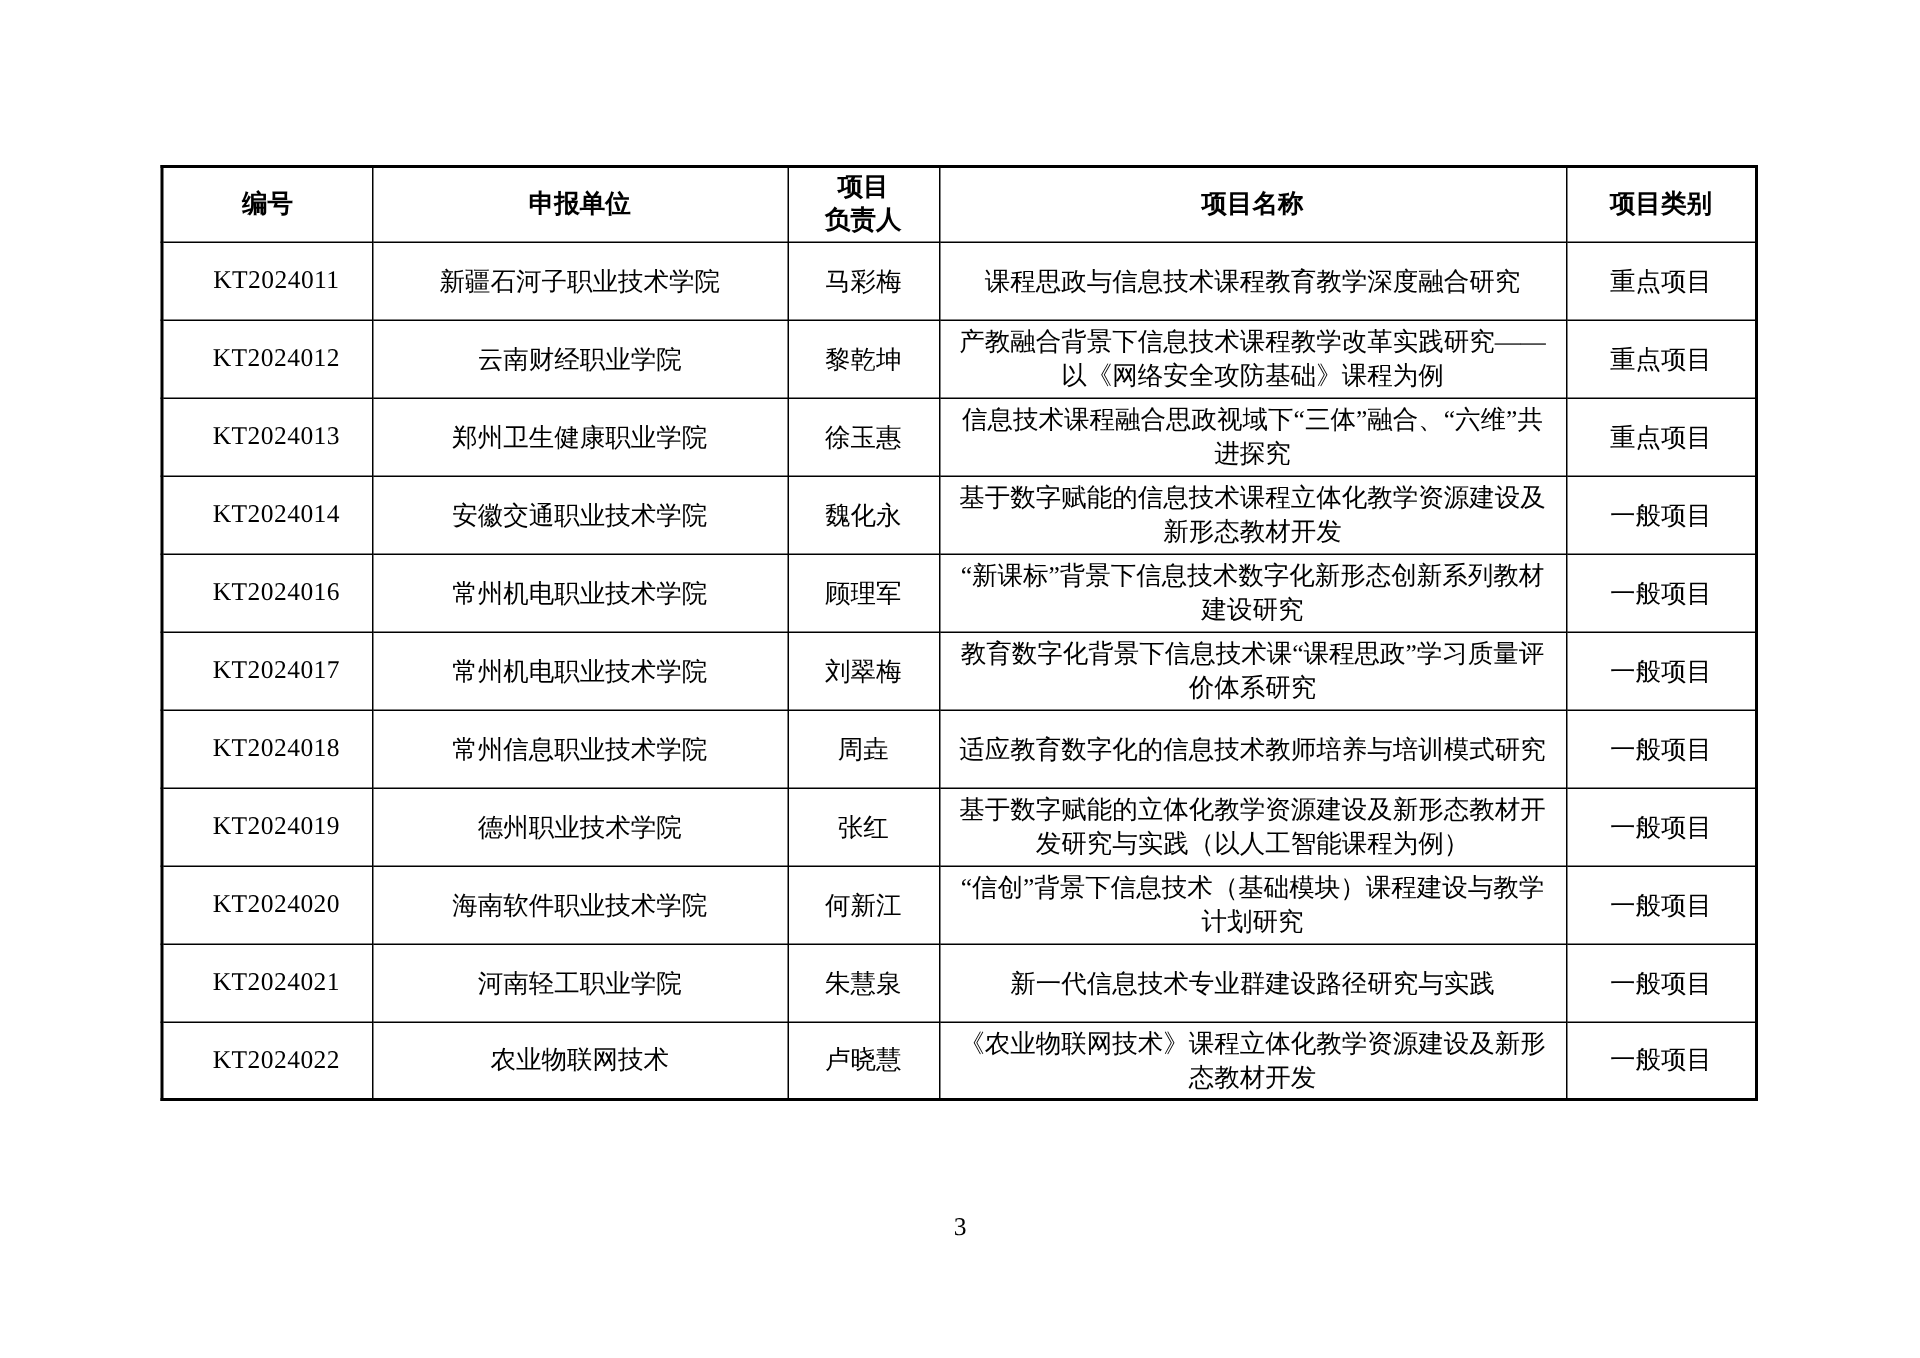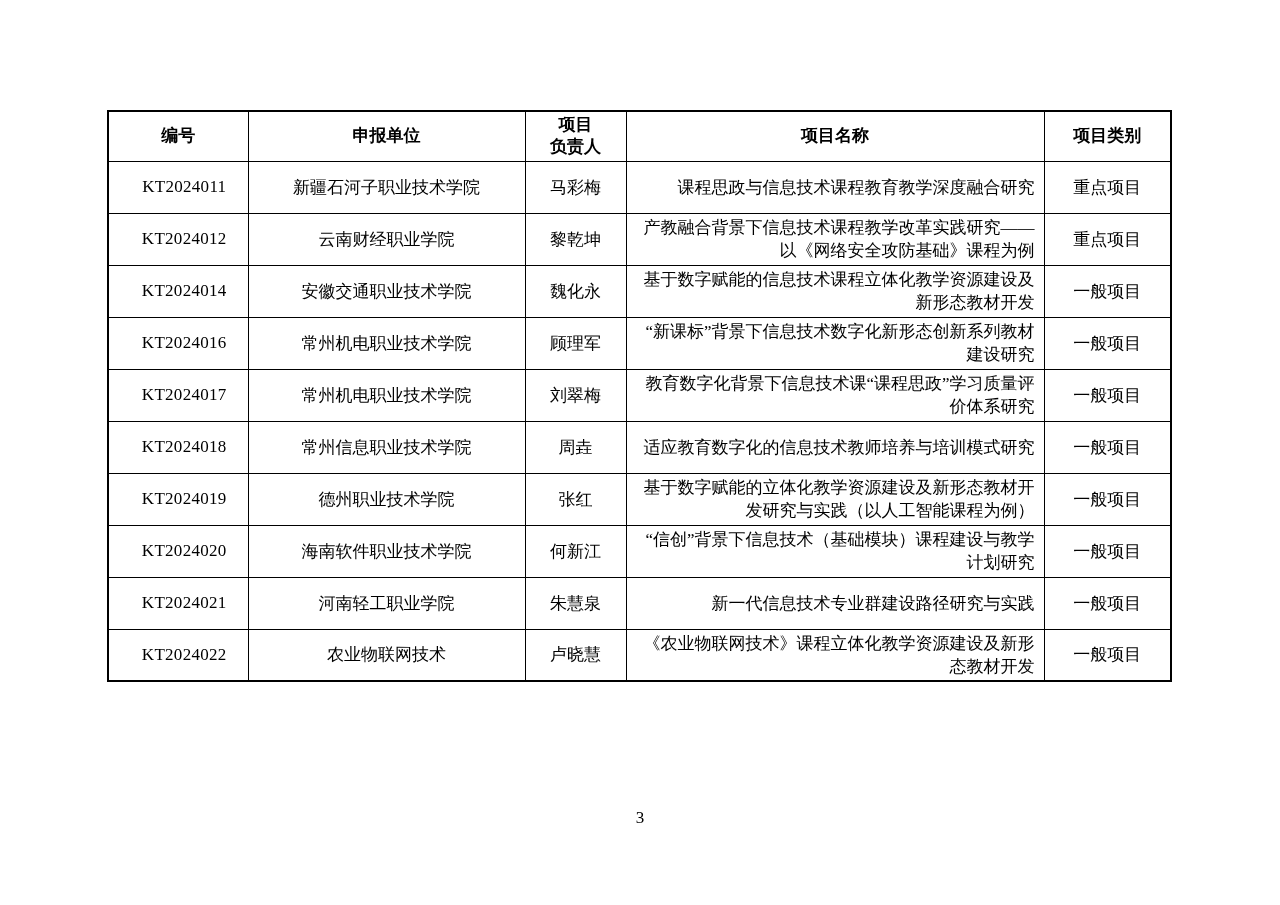--- a/index.html
+++ b/index.html
@@ -44,21 +44,21 @@
     line-height: 22px;
   }
   .projects-table tbody tr { height: 52px; }
   .col-id       { width: 140px; }
   .col-org      { width: 277px; }
   .col-leader   { width: 101px; }
   .col-name     { width: 418px; }
   .col-category { width: 127px; }
   th.header-leader { white-space: pre-line; text-align: center; }
   td.cell-name {
-    text-align: right;
+    text-align: center;
     padding: 2px 9px;
     line-height: 23px;
   }
   td.cell-id { letter-spacing: 0.3px; padding-left: 16px; }
   .page-number {
     position: absolute;
     left: 0;
     top: 808px;
     width: 1280px;
     text-align: center;
@@ -100,20 +100,27 @@
   </tr>
 
   <tr>
     <td class="cell-id">KT2024012</td>
     <td class="cell-org">云南财经职业学院</td>
     <td class="cell-leader">黎乾坤</td>
     <td class="cell-name">产教融合背景下信息技术课程教学改革实践研究——以《网络安全攻防基础》课程为例</td>
     <td class="cell-category">重点项目</td>
   </tr>
 
+  <tr>
+    <td class="cell-id">KT2024013</td>
+    <td class="cell-org">郑州卫生健康职业学院</td>
+    <td class="cell-leader">徐玉惠</td>
+    <td class="cell-name">信息技术课程融合思政视域下“三体”融合、“六维”共进探究</td>
+    <td class="cell-category">重点项目</td>
+  </tr>
 
   <tr>
     <td class="cell-id">KT2024014</td>
     <td class="cell-org">安徽交通职业技术学院</td>
     <td class="cell-leader">魏化永</td>
     <td class="cell-name">基于数字赋能的信息技术课程立体化教学资源建设及新形态教材开发</td>
     <td class="cell-category">一般项目</td>
   </tr>
 
 

